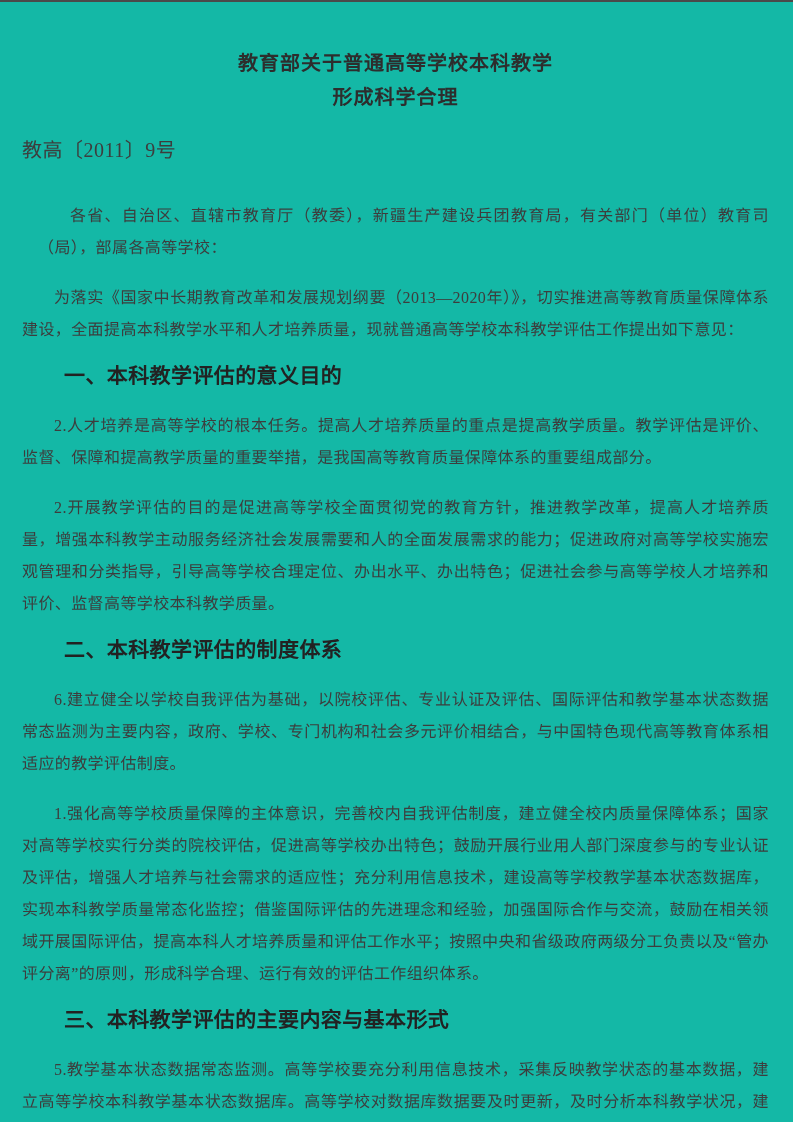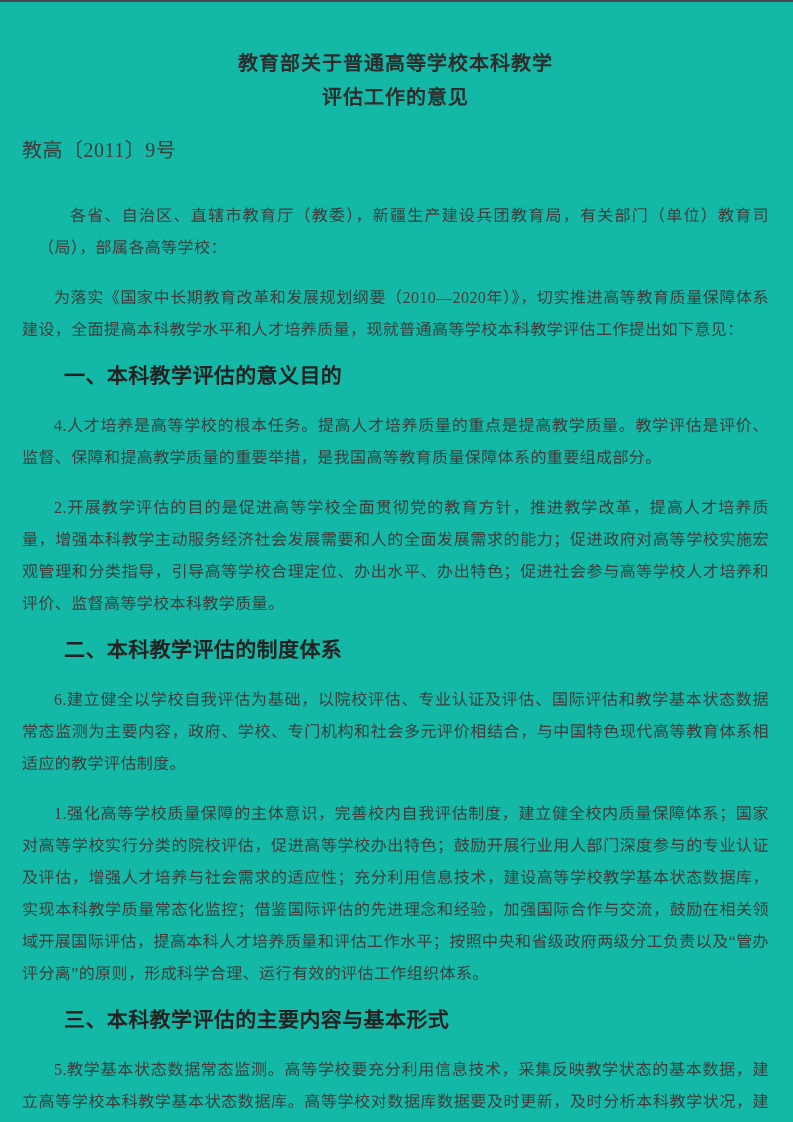--- a/index.html
+++ b/index.html
@@ -60,32 +60,32 @@
   }
 </style>
 </head>
 <body>
 
 <div class="page">
   <div class="top-edge"></div>
 
   <div class="doc-title">
     <div>教育部关于普通高等学校本科教学</div>
-    <div>评估工作的意见</div>
+    <div>形成科学合理</div>
   </div>
 
   <div class="doc-number">教高〔2011〕9号</div>
 
   <p class="para salutation">各省、自治区、直辖市教育厅（教委），新疆生产建设兵团教育局，有关部门（单位）教育司（局），部属各高等学校：</p>
 
-  <p class="para">为落实《国家中长期教育改革和发展规划纲要（2010—2020年）》，切实推进高等教育质量保障体系建设，全面提高本科教学水平和人才培养质量，现就普通高等学校本科教学评估工作提出如下意见：</p>
+  <p class="para">为落实《国家中长期教育改革和发展规划纲要（2013—2020年）》，切实推进高等教育质量保障体系建设，全面提高本科教学水平和人才培养质量，现就普通高等学校本科教学评估工作提出如下意见：</p>
 
   <h2 class="sec-heading">一、本科教学评估的意义目的</h2>
 
-  <p class="para">4.人才培养是高等学校的根本任务。提高人才培养质量的重点是提高教学质量。教学评估是评价、监督、保障和提高教学质量的重要举措，是我国高等教育质量保障体系的重要组成部分。</p>
+  <p class="para">2.人才培养是高等学校的根本任务。提高人才培养质量的重点是提高教学质量。教学评估是评价、监督、保障和提高教学质量的重要举措，是我国高等教育质量保障体系的重要组成部分。</p>
 
   <p class="para">2.开展教学评估的目的是促进高等学校全面贯彻党的教育方针，推进教学改革，提高人才培养质量，增强本科教学主动服务经济社会发展需要和人的全面发展需求的能力；促进政府对高等学校实施宏观管理和分类指导，引导高等学校合理定位、办出水平、办出特色；促进社会参与高等学校人才培养和评价、监督高等学校本科教学质量。</p>
 
   <h2 class="sec-heading">二、本科教学评估的制度体系</h2>
 
   <p class="para">6.建立健全以学校自我评估为基础，以院校评估、专业认证及评估、国际评估和教学基本状态数据常态监测为主要内容，政府、学校、专门机构和社会多元评价相结合，与中国特色现代高等教育体系相适应的教学评估制度。</p>
 
   <p class="para">1.强化高等学校质量保障的主体意识，完善校内自我评估制度，建立健全校内质量保障体系；国家对高等学校实行分类的院校评估，促进高等学校办出特色；鼓励开展行业用人部门深度参与的专业认证及评估，增强人才培养与社会需求的适应性；充分利用信息技术，建设高等学校教学基本状态数据库，实现本科教学质量常态化监控；借鉴国际评估的先进理念和经验，加强国际合作与交流，鼓励在相关领域开展国际评估，提高本科人才培养质量和评估工作水平；按照中央和省级政府两级分工负责以及“管办评分离”的原则，形成科学合理、运行有效的评估工作组织体系。</p>
 
   <h2 class="sec-heading">三、本科教学评估的主要内容与基本形式</h2>

